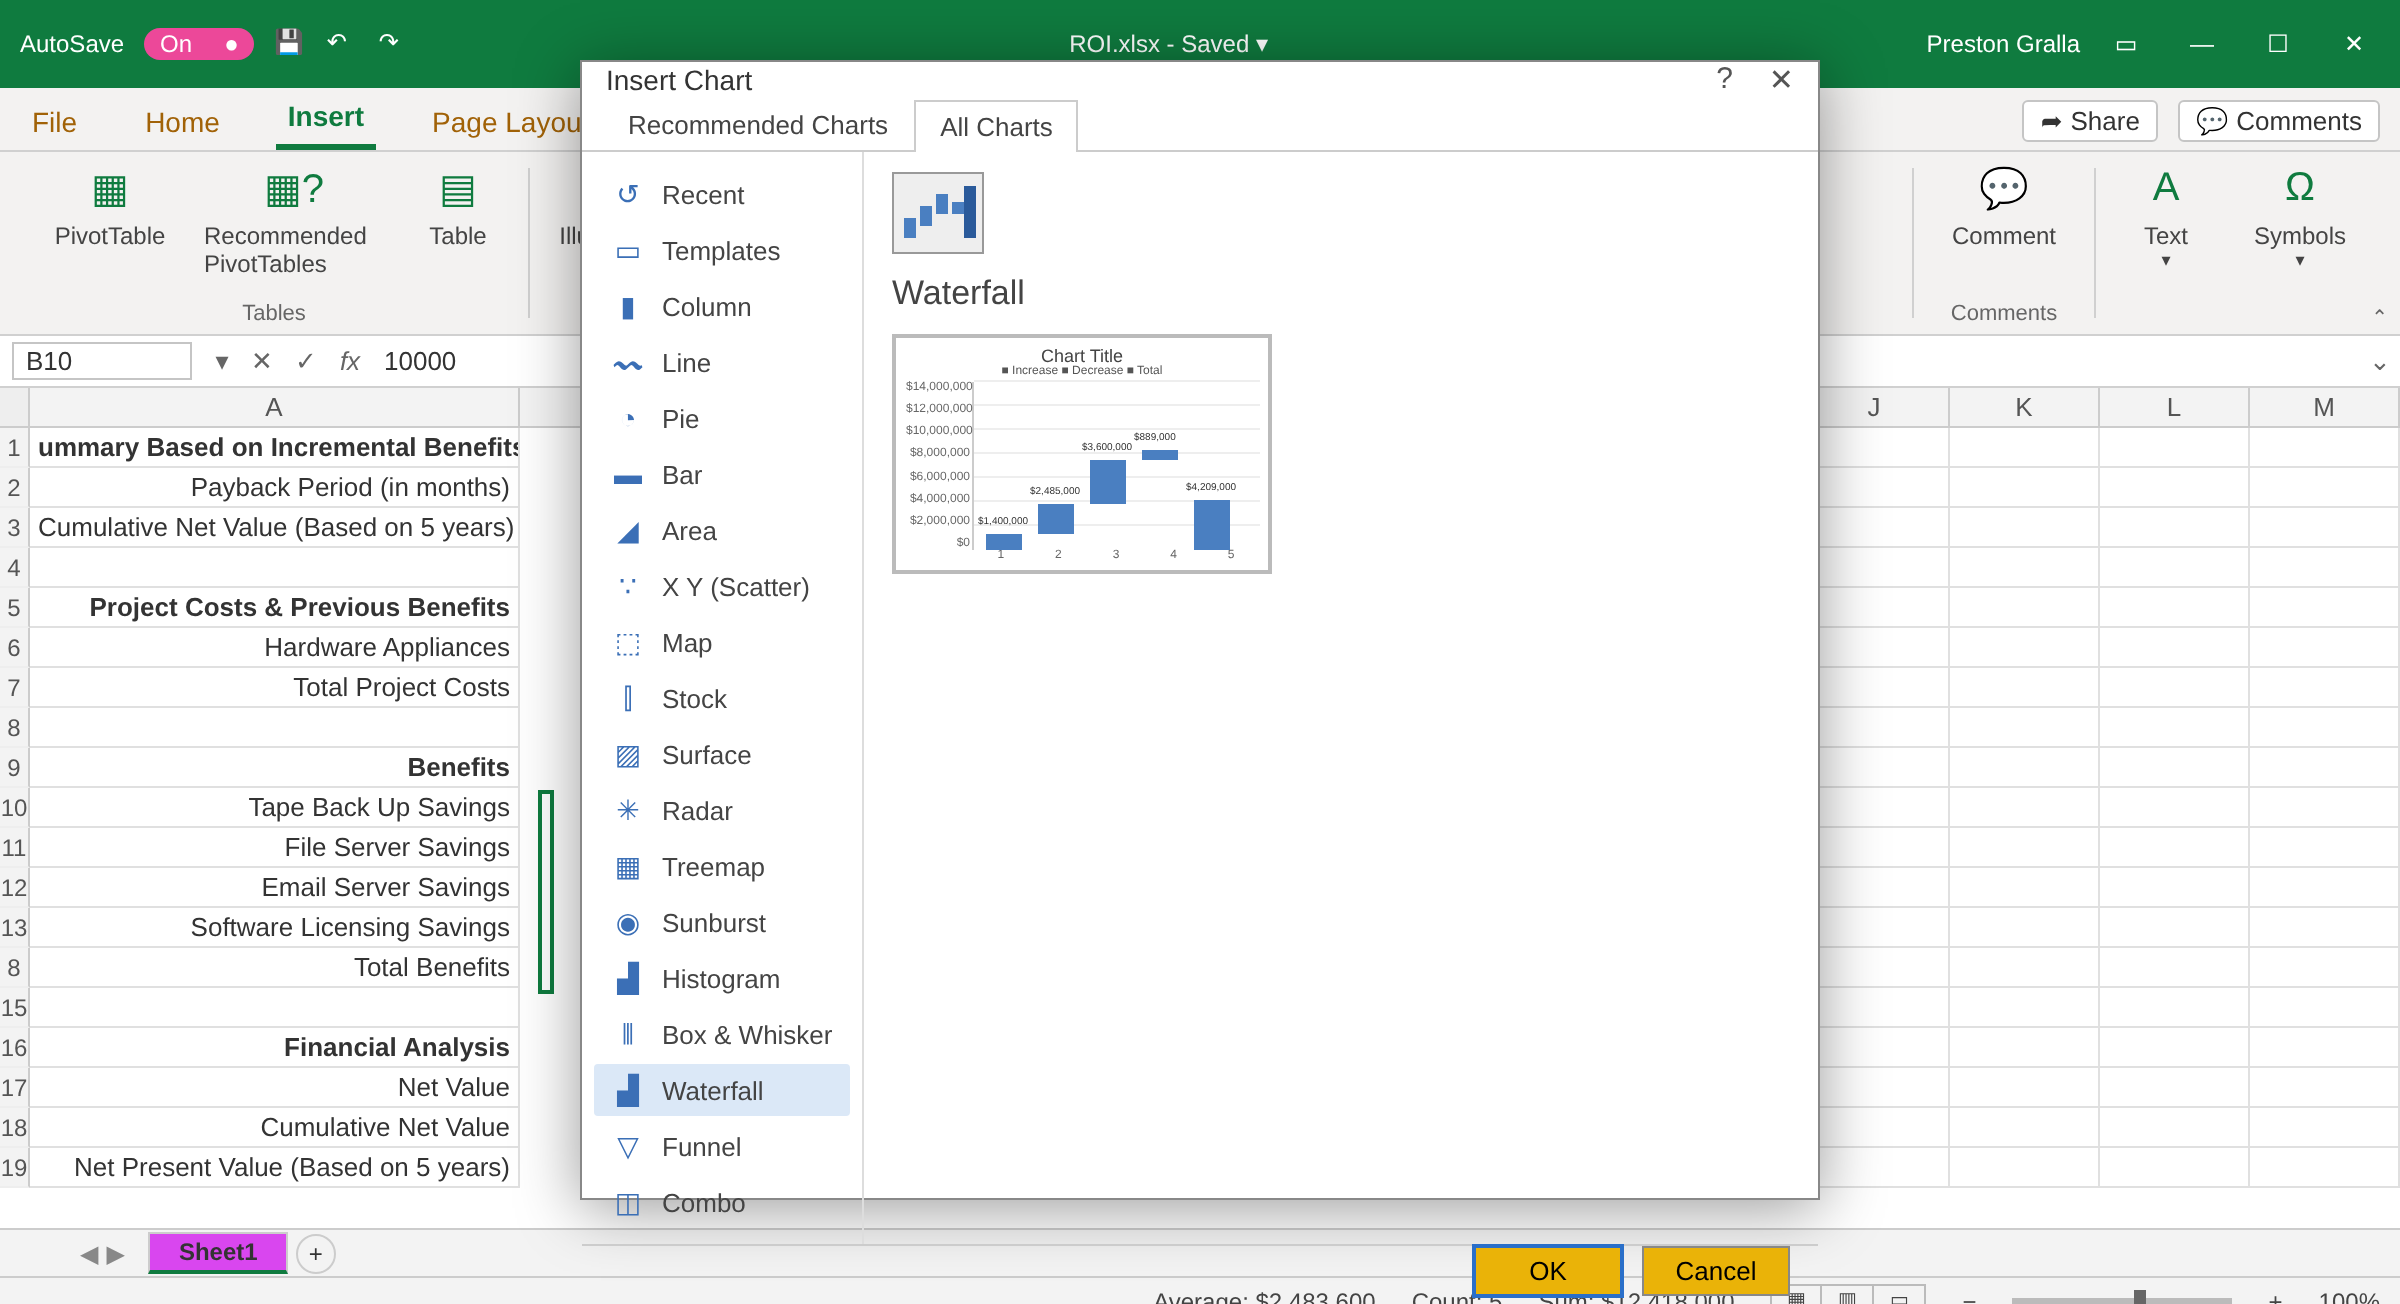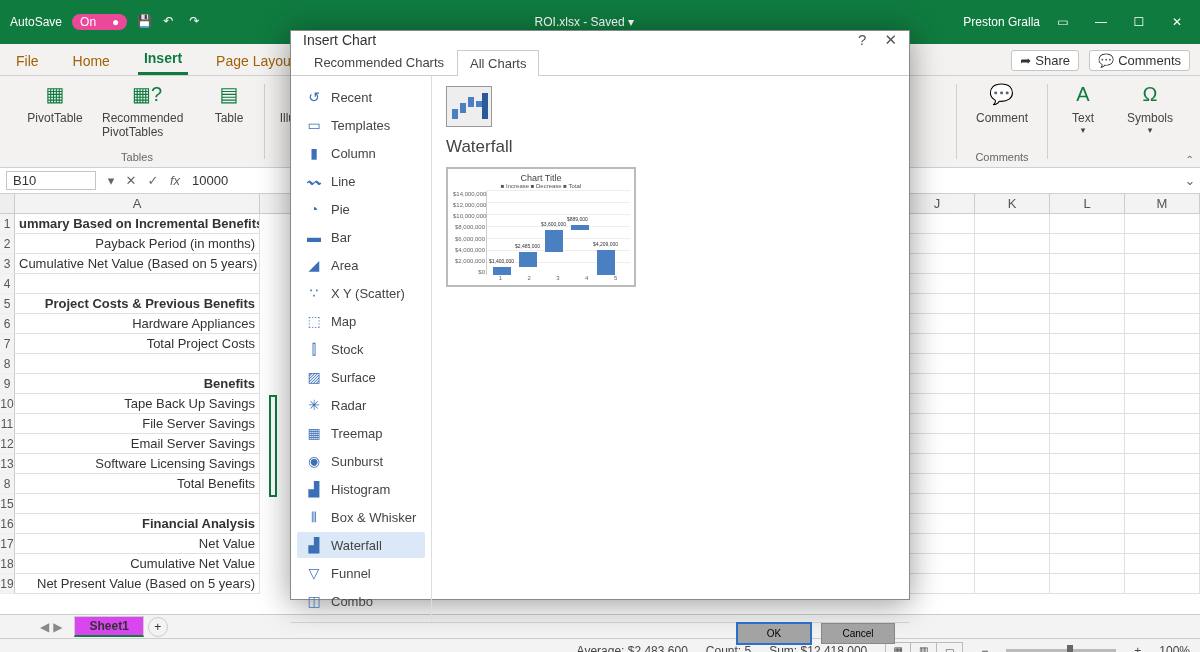--- a/index.html
+++ b/index.html
@@ -79,21 +79,21 @@
   .preview-box{width:190px;height:120px;border:2px solid #bbb;padding:4px;display:flex;flex-direction:column}
   .pv-title{text-align:center;font-size:9px;color:#444}
   .pv-legend{text-align:center;font-size:6px;color:#555;margin-bottom:2px}
   .pv-chart{flex:1;position:relative;display:flex;align-items:flex-end;gap:8px;padding:0 6px;border-left:1px solid #ccc}
   .pv-grid{position:absolute;left:0;right:0;border-top:1px solid #eee}
   .bar{width:18px;background:#4a7fc1;position:relative}
   .bar-lbl{position:absolute;top:-9px;left:-4px;font-size:5px;color:#333;white-space:nowrap}
   .pv-axis{display:flex;justify-content:space-around;font-size:6px;color:#666}
   .pv-yaxis{position:absolute;left:-34px;top:0;bottom:0;display:flex;flex-direction:column;justify-content:space-between;font-size:6px;color:#666;text-align:right;width:32px}
   .dlg-footer{height:44px;border-top:1px solid #ccc;display:flex;align-items:center;justify-content:flex-end;gap:10px;padding:0 14px}
-  .dlg-btn{min-width:74px;padding:4px 14px;border:1px solid #888;background:#a3a3a3;font-size:10px}
+  .dlg-btn{min-width:74px;padding:4px 14px;border:1px solid #888;background:#eab308;font-size:13px}
   .dlg-btn.primary{border:1px solid #2a6fc9;outline:1px solid #2a6fc9}
 </style>
 </head>
 <body>
 
 <div class="titlebar">
   <div class="tb-left">
     <span>AutoSave</span>
     <span class="autosave-pill">
         <span>On</span> 

